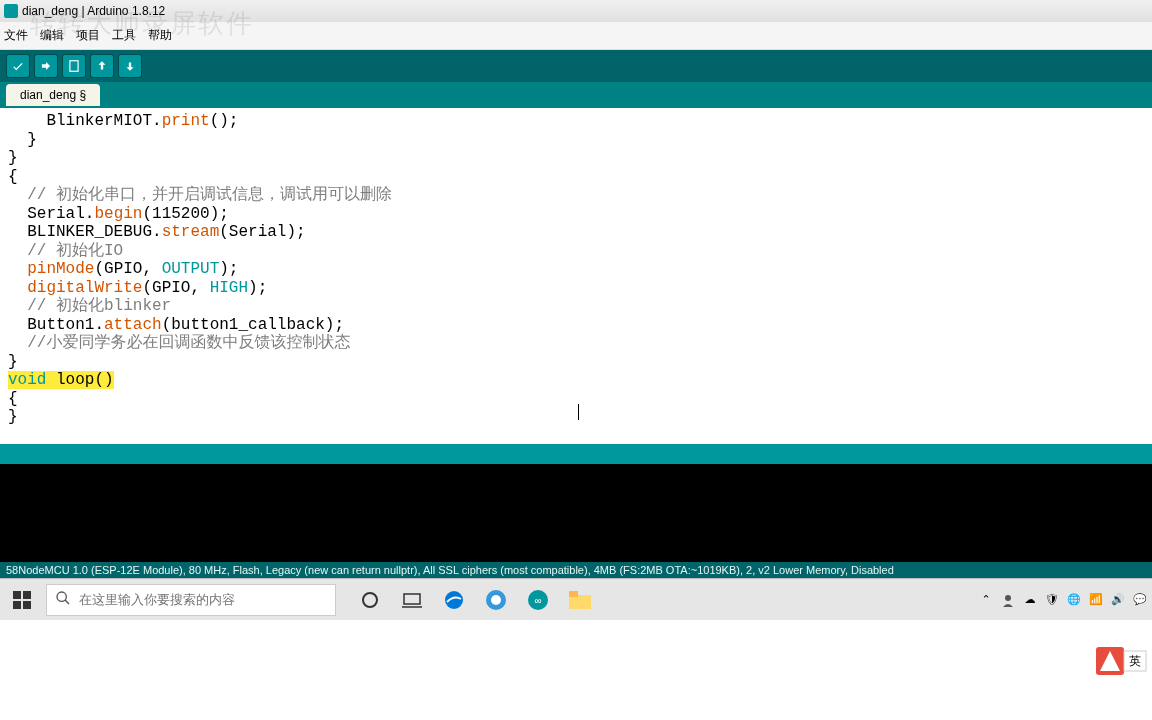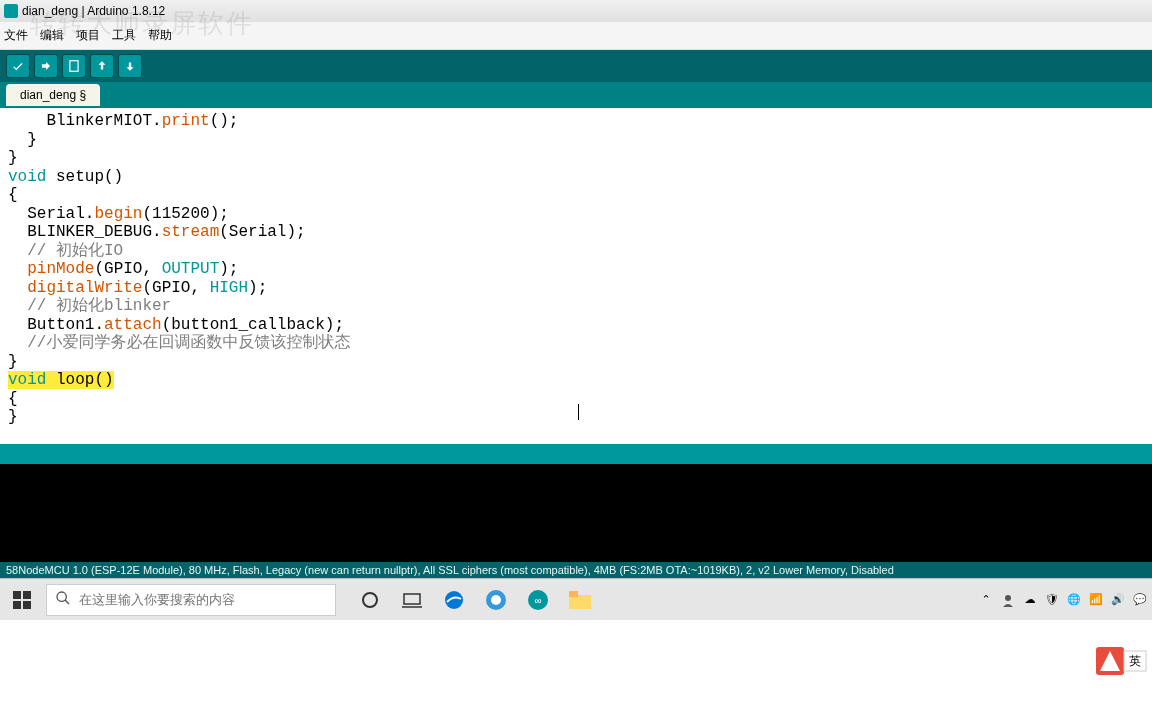--- a/index.html
+++ b/index.html
@@ -86,22 +86,22 @@
   <div class="tab">
     <span>dian_deng §</span>
   </div>
 </div>
 
 <div class="editor">
 <div class="line"><span>    BlinkerMIOT.</span><span class="fn">print</span><span>();</span></div>
 <div class="line">  }</div>
 <div class="line">}</div>
 <div class="line"></div>
-<div class="line"><span class="kw">void</span><span> setup()</span></div>
 <div class="line">{</div>
+<div class="line"><span>  </span><span class="comment">// 初始化串口，并开启调试信息，调试用可以删除</span></div>
 <div class="line"><span>  Serial.</span><span class="fn">begin</span><span>(115200);</span></div>
 <div class="line"><span>  BLINKER_DEBUG.</span><span class="fn">stream</span><span>(Serial);</span></div>
 <div class="line"><span>  </span><span class="comment">// 初始化IO</span></div>
 <div class="line"><span>  </span><span class="fn">pinMode</span><span>(GPIO, </span><span class="kw2">OUTPUT</span><span>);</span></div>
 <div class="line"><span>  </span><span class="fn">digitalWrite</span><span>(GPIO, </span><span class="kw2">HIGH</span><span>);</span></div>
 <div class="line"></div>
 <div class="line"><span>  </span><span class="comment">// 初始化blinker</span></div>
 <div class="line"><span>  Button1.</span><span class="fn">attach</span><span>(button1_callback);</span></div>
 <div class="line"></div>
 <div class="line"><span>  </span><span class="comment">//小爱同学务必在回调函数中反馈该控制状态</span></div>

